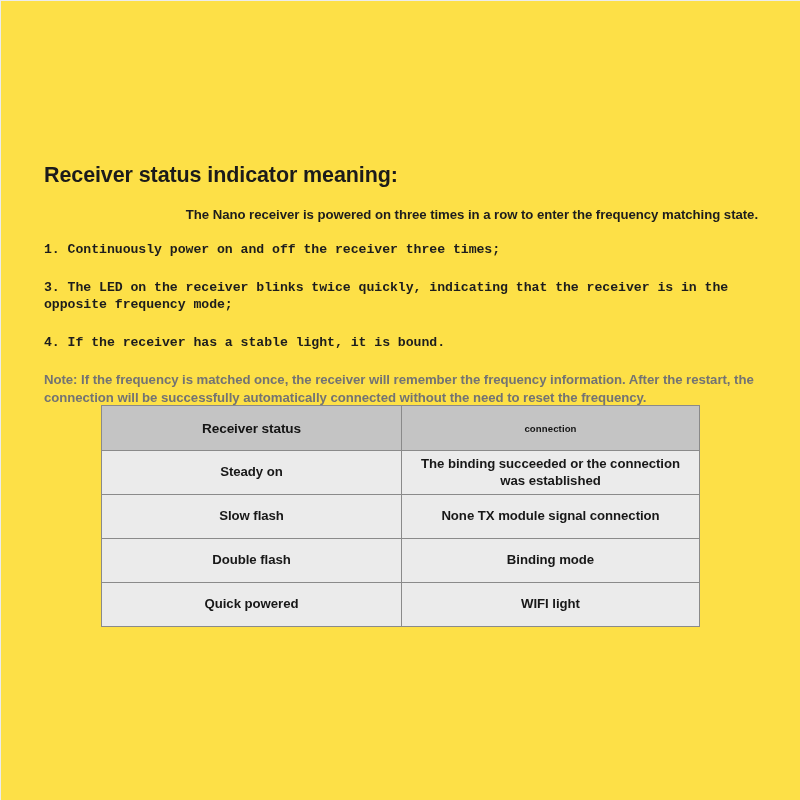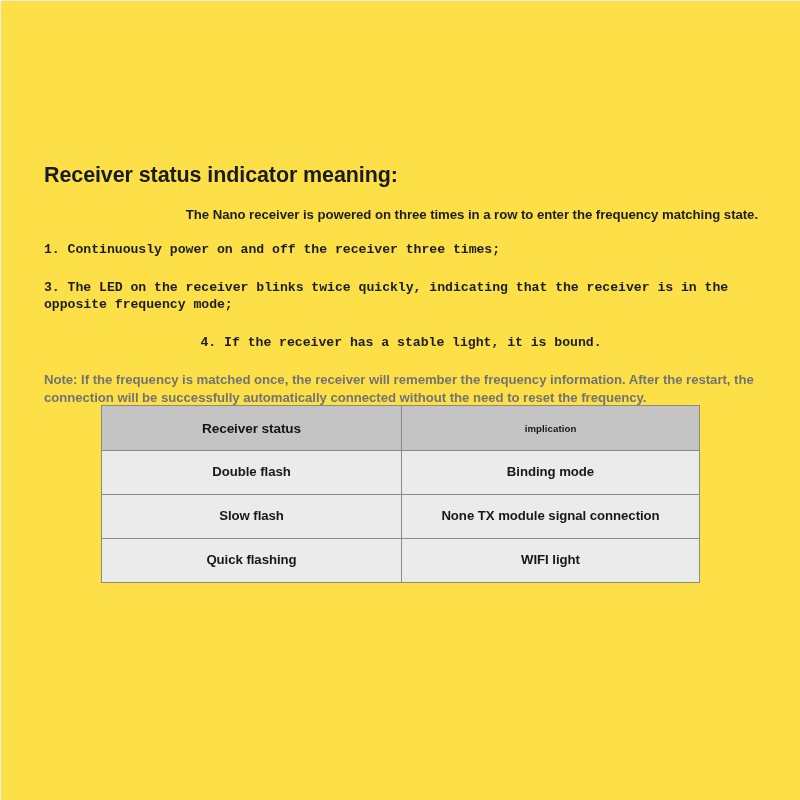--- a/index.html
+++ b/index.html
@@ -61,21 +61,20 @@
   .step {
     font-size: 13.2px;
     font-weight: 700;
     color: #1d1d1d;
     margin: 0 0 21px 0;
     line-height: 1.3;
     letter-spacing: -0.05px;
   }
   .step:last-child {
     margin-bottom: 19px;
-    text-align: center;
   }
 
   .note {
     font-size: 13.2px;
     font-weight: 700;
     color: #737373;
     line-height: 1.42;
     letter-spacing: -0.05px;
     margin: 0;
     max-width: 712px;
@@ -163,33 +162,37 @@
 
   <div class="status-table-wrap">
     <table class="status-table">
       <colgroup>
         <col class="c1">
         <col class="c2">
       </colgroup>
       <thead>
         <tr>
           <th class="hdr-status">Receiver status</th>
-          <th class="hdr-implication">implication</th>
+          <th class="hdr-implication">connection</th>
         </tr>
       </thead>
       <tbody>
         <tr>
-          <td>Double flash</td>
-          <td>Binding mode</td>
+          <td>Steady on</td>
+          <td class="two-line">The binding succeeded or the connection was established</td>
         </tr>
         <tr>
           <td>Slow flash</td>
           <td class="two-line">None TX module signal connection</td>
         </tr>
         <tr>
-          <td>Quick flashing</td>
+          <td>Double flash</td>
+          <td>Binding mode</td>
+        </tr>
+        <tr>
+          <td>Quick powered</td>
           <td>WIFI light</td>
         </tr>
       </tbody>
     </table>
   </div>
 
 </div>
 
 </body></html>

